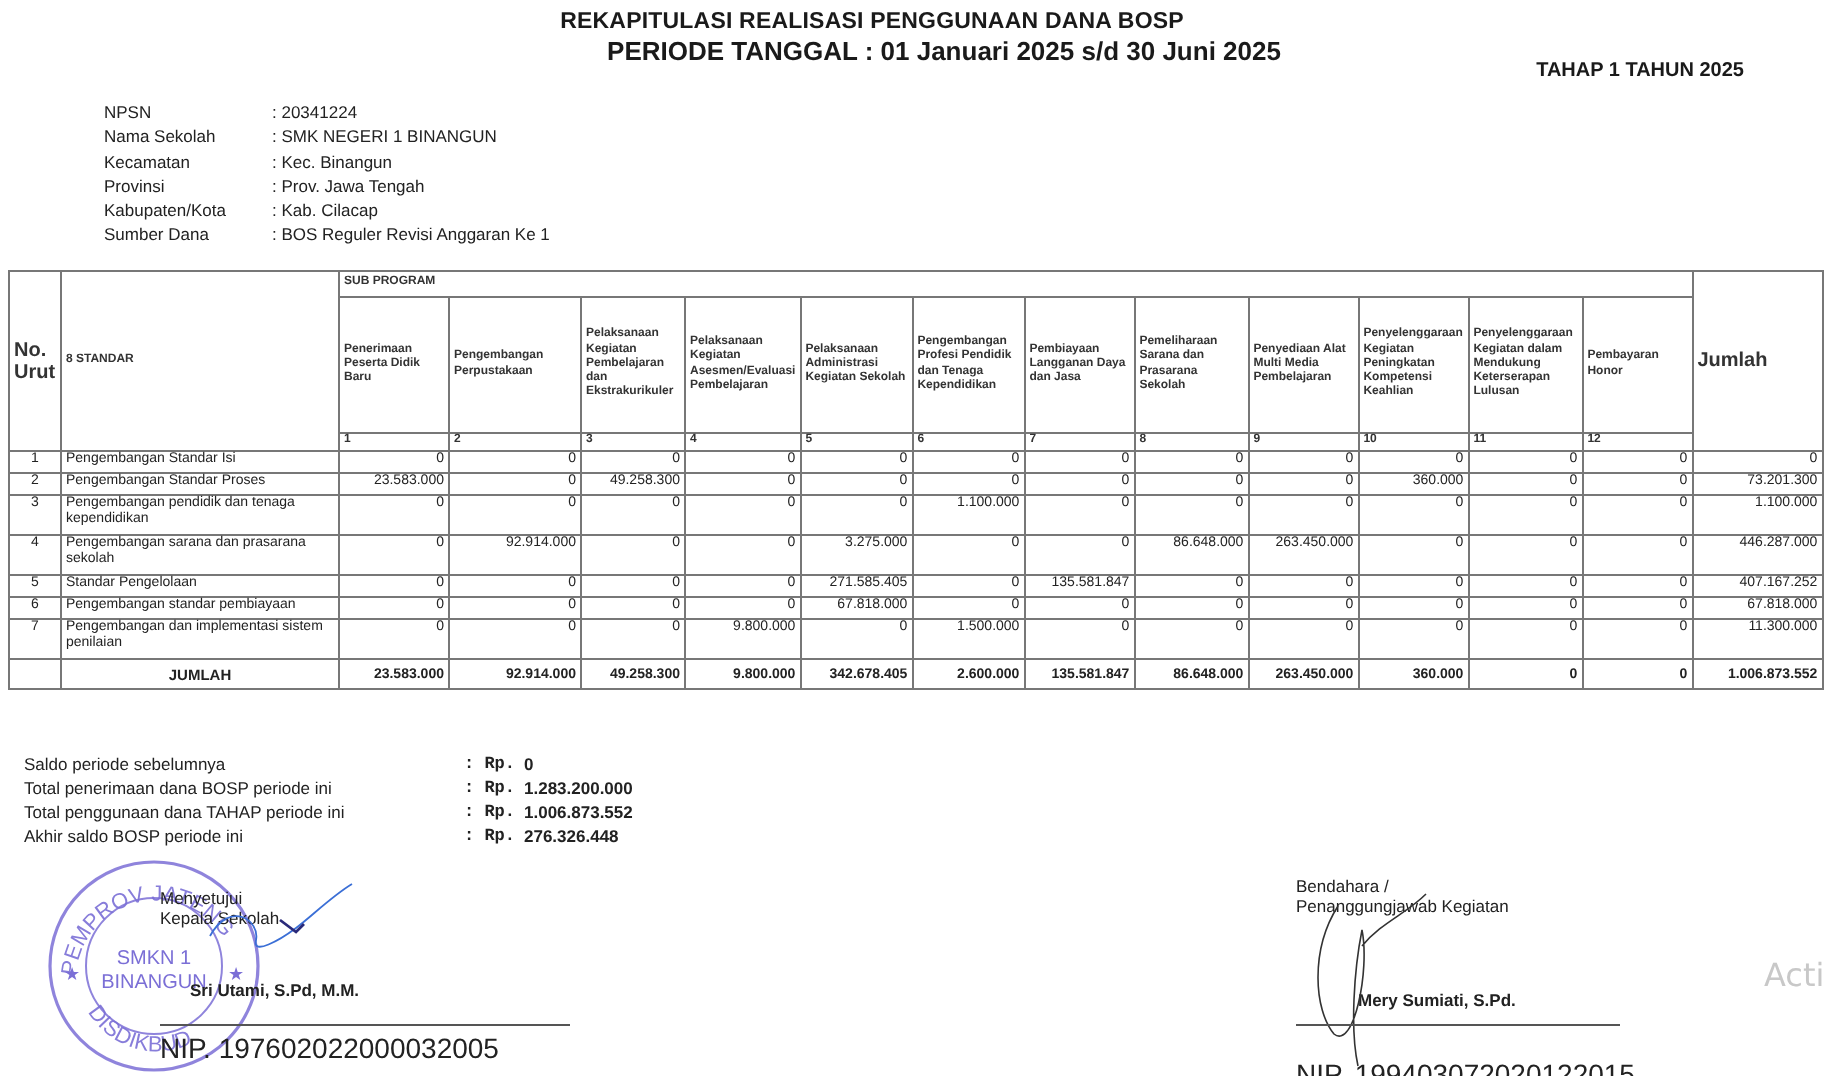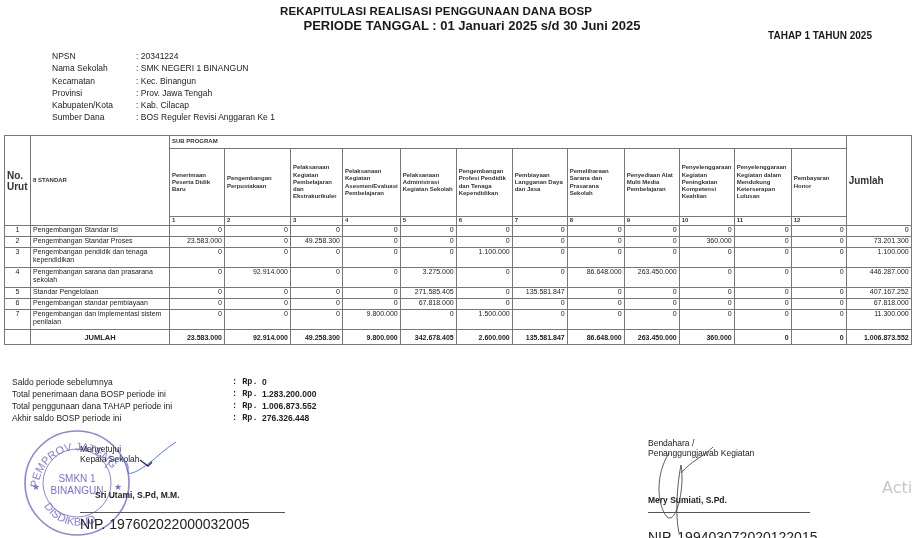--- a/index.html
+++ b/index.html
@@ -24,21 +24,21 @@
   tr.tot td{font-weight:bold;height:14px;vertical-align:middle;}
   tr.tot td.lab{text-align:center;font-size:7.5px;}
   .summary{position:absolute;left:12px;top:376px;font-size:8.5px;line-height:12px;}
   .summary .row{display:flex;}
   .summary .lbl{width:220px;}
   .summary .cur{width:30px;font-weight:bold;font-family:Liberation Mono, monospace;}
   .summary .amt{font-weight:bold;}
   .sig{position:absolute;font-size:8.5px;line-height:10px;}
   #sigL{left:80px;top:444px;}
   #sigR{left:648px;top:438px;}
-  .signame{font-weight:bold;}
+  .signame{font-weight:bold;margin-left:31px;}
   .line{position:absolute;height:1px;background:#555;}
   .nip{position:absolute;font-size:14px;}
   .stamp{position:absolute;left:22px;top:428px;width:110px;height:110px;}
   .wm{position:absolute;color:#c8c8c8;font-family:"DejaVu Sans",sans-serif;}
   #wm1{left:882px;top:478px;font-size:16px;}
   #wm2{left:882px;top:500px;font-size:12px;margin-top:40px;}
 </style>
 </head>
 <body>
 

